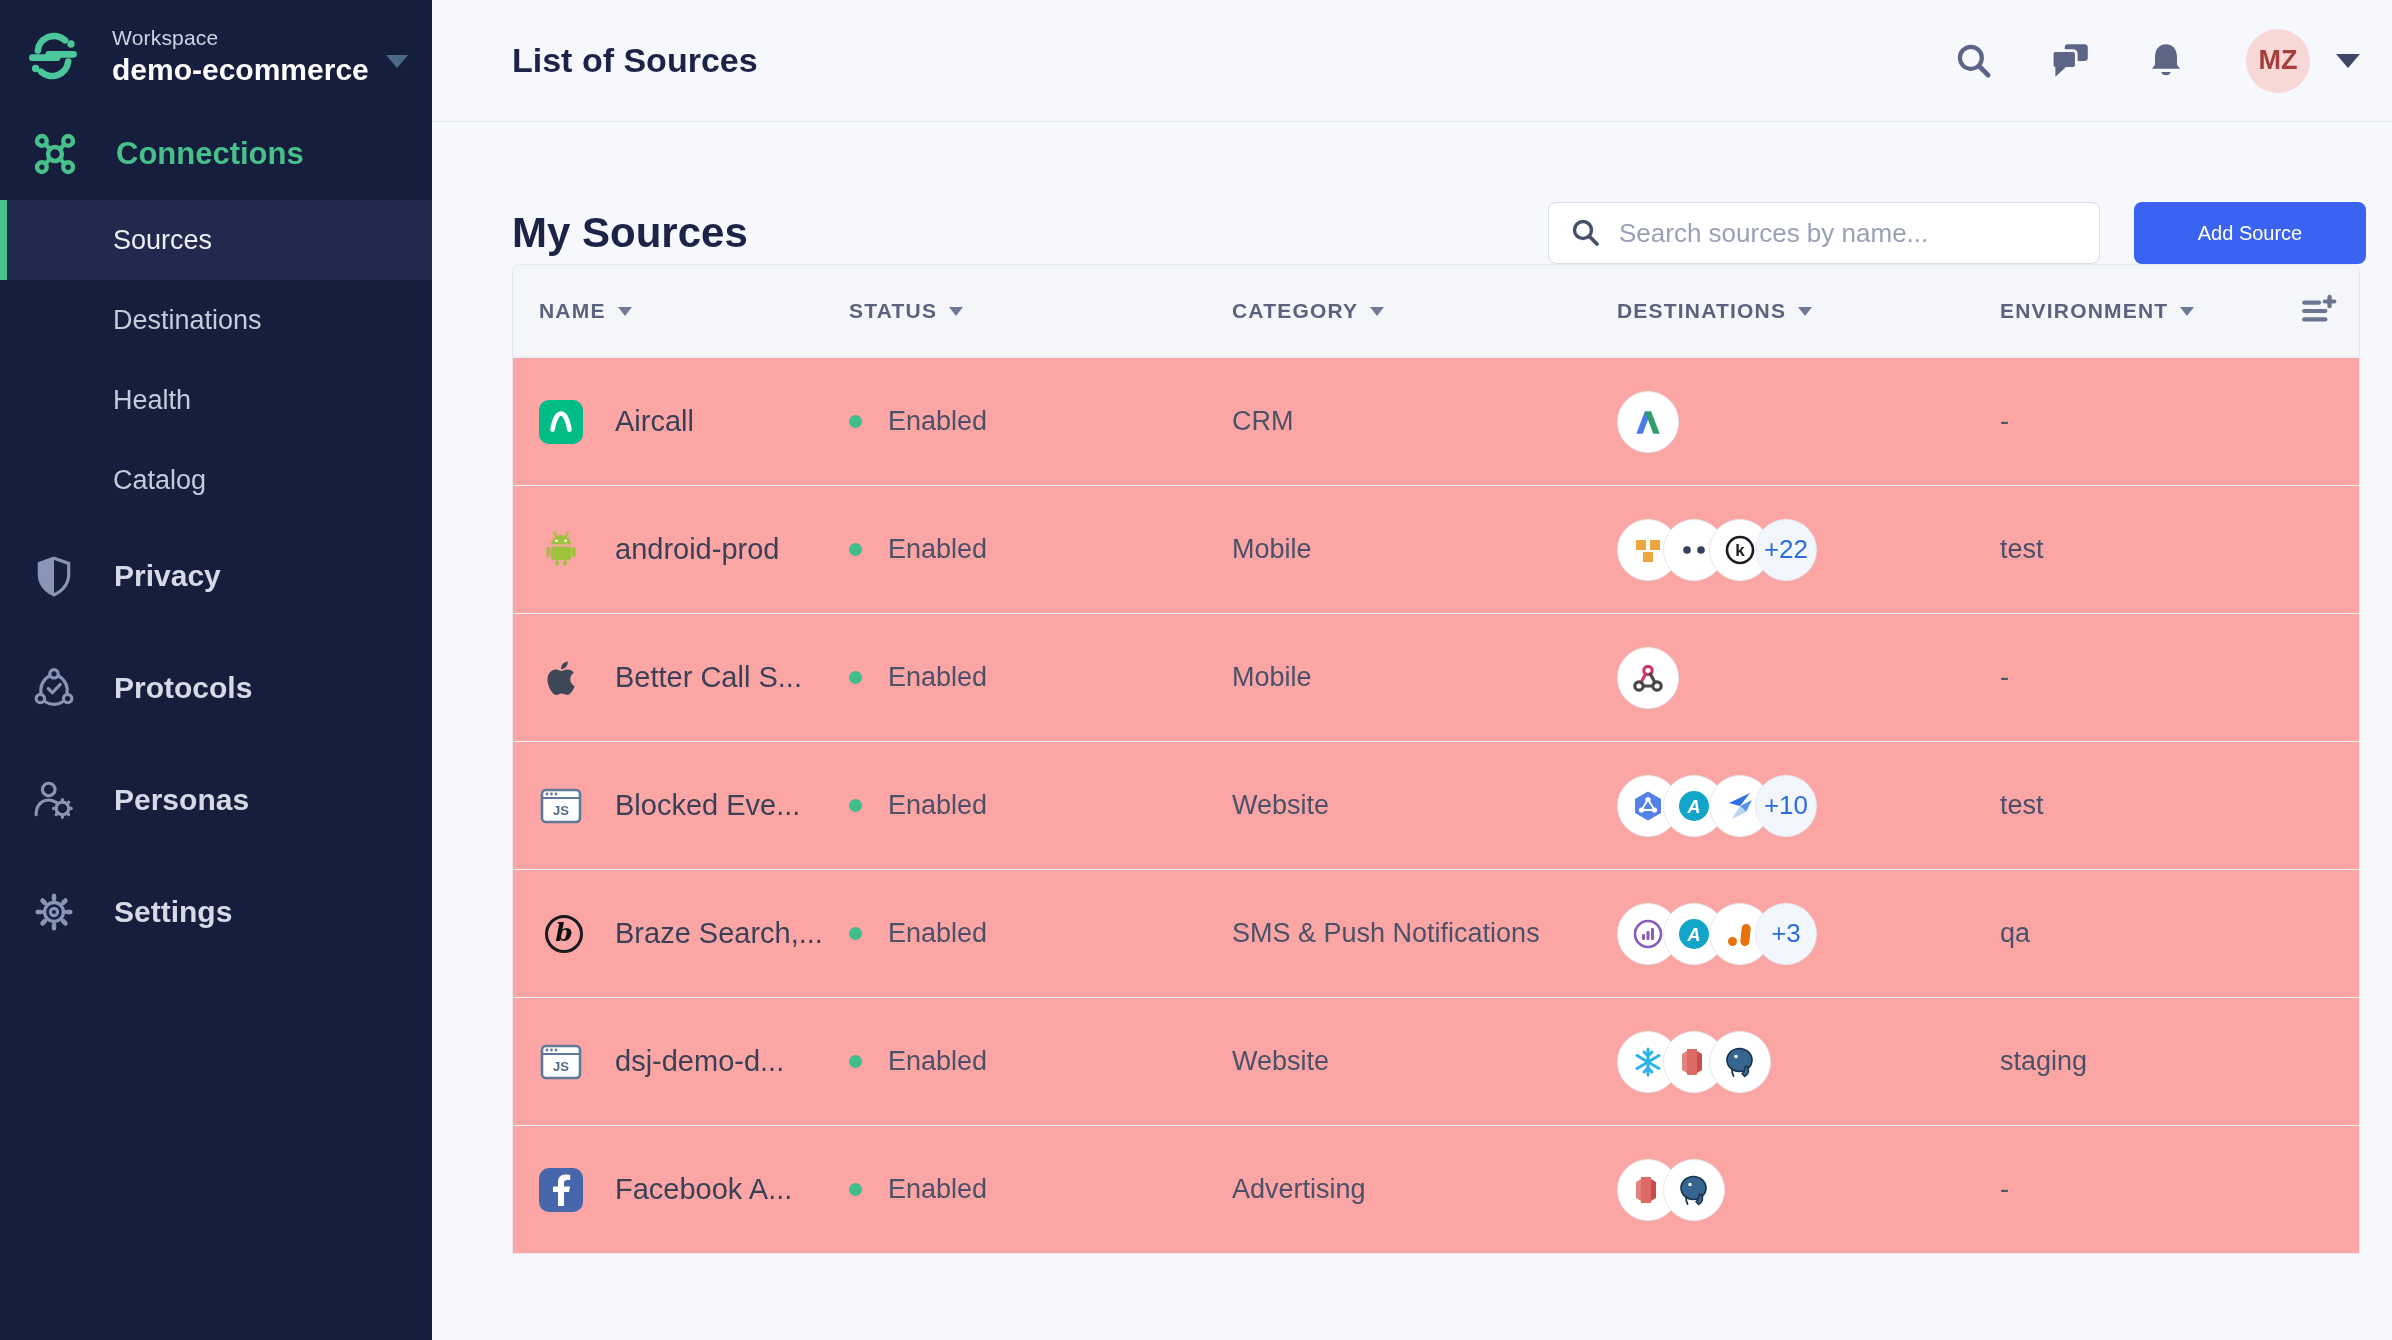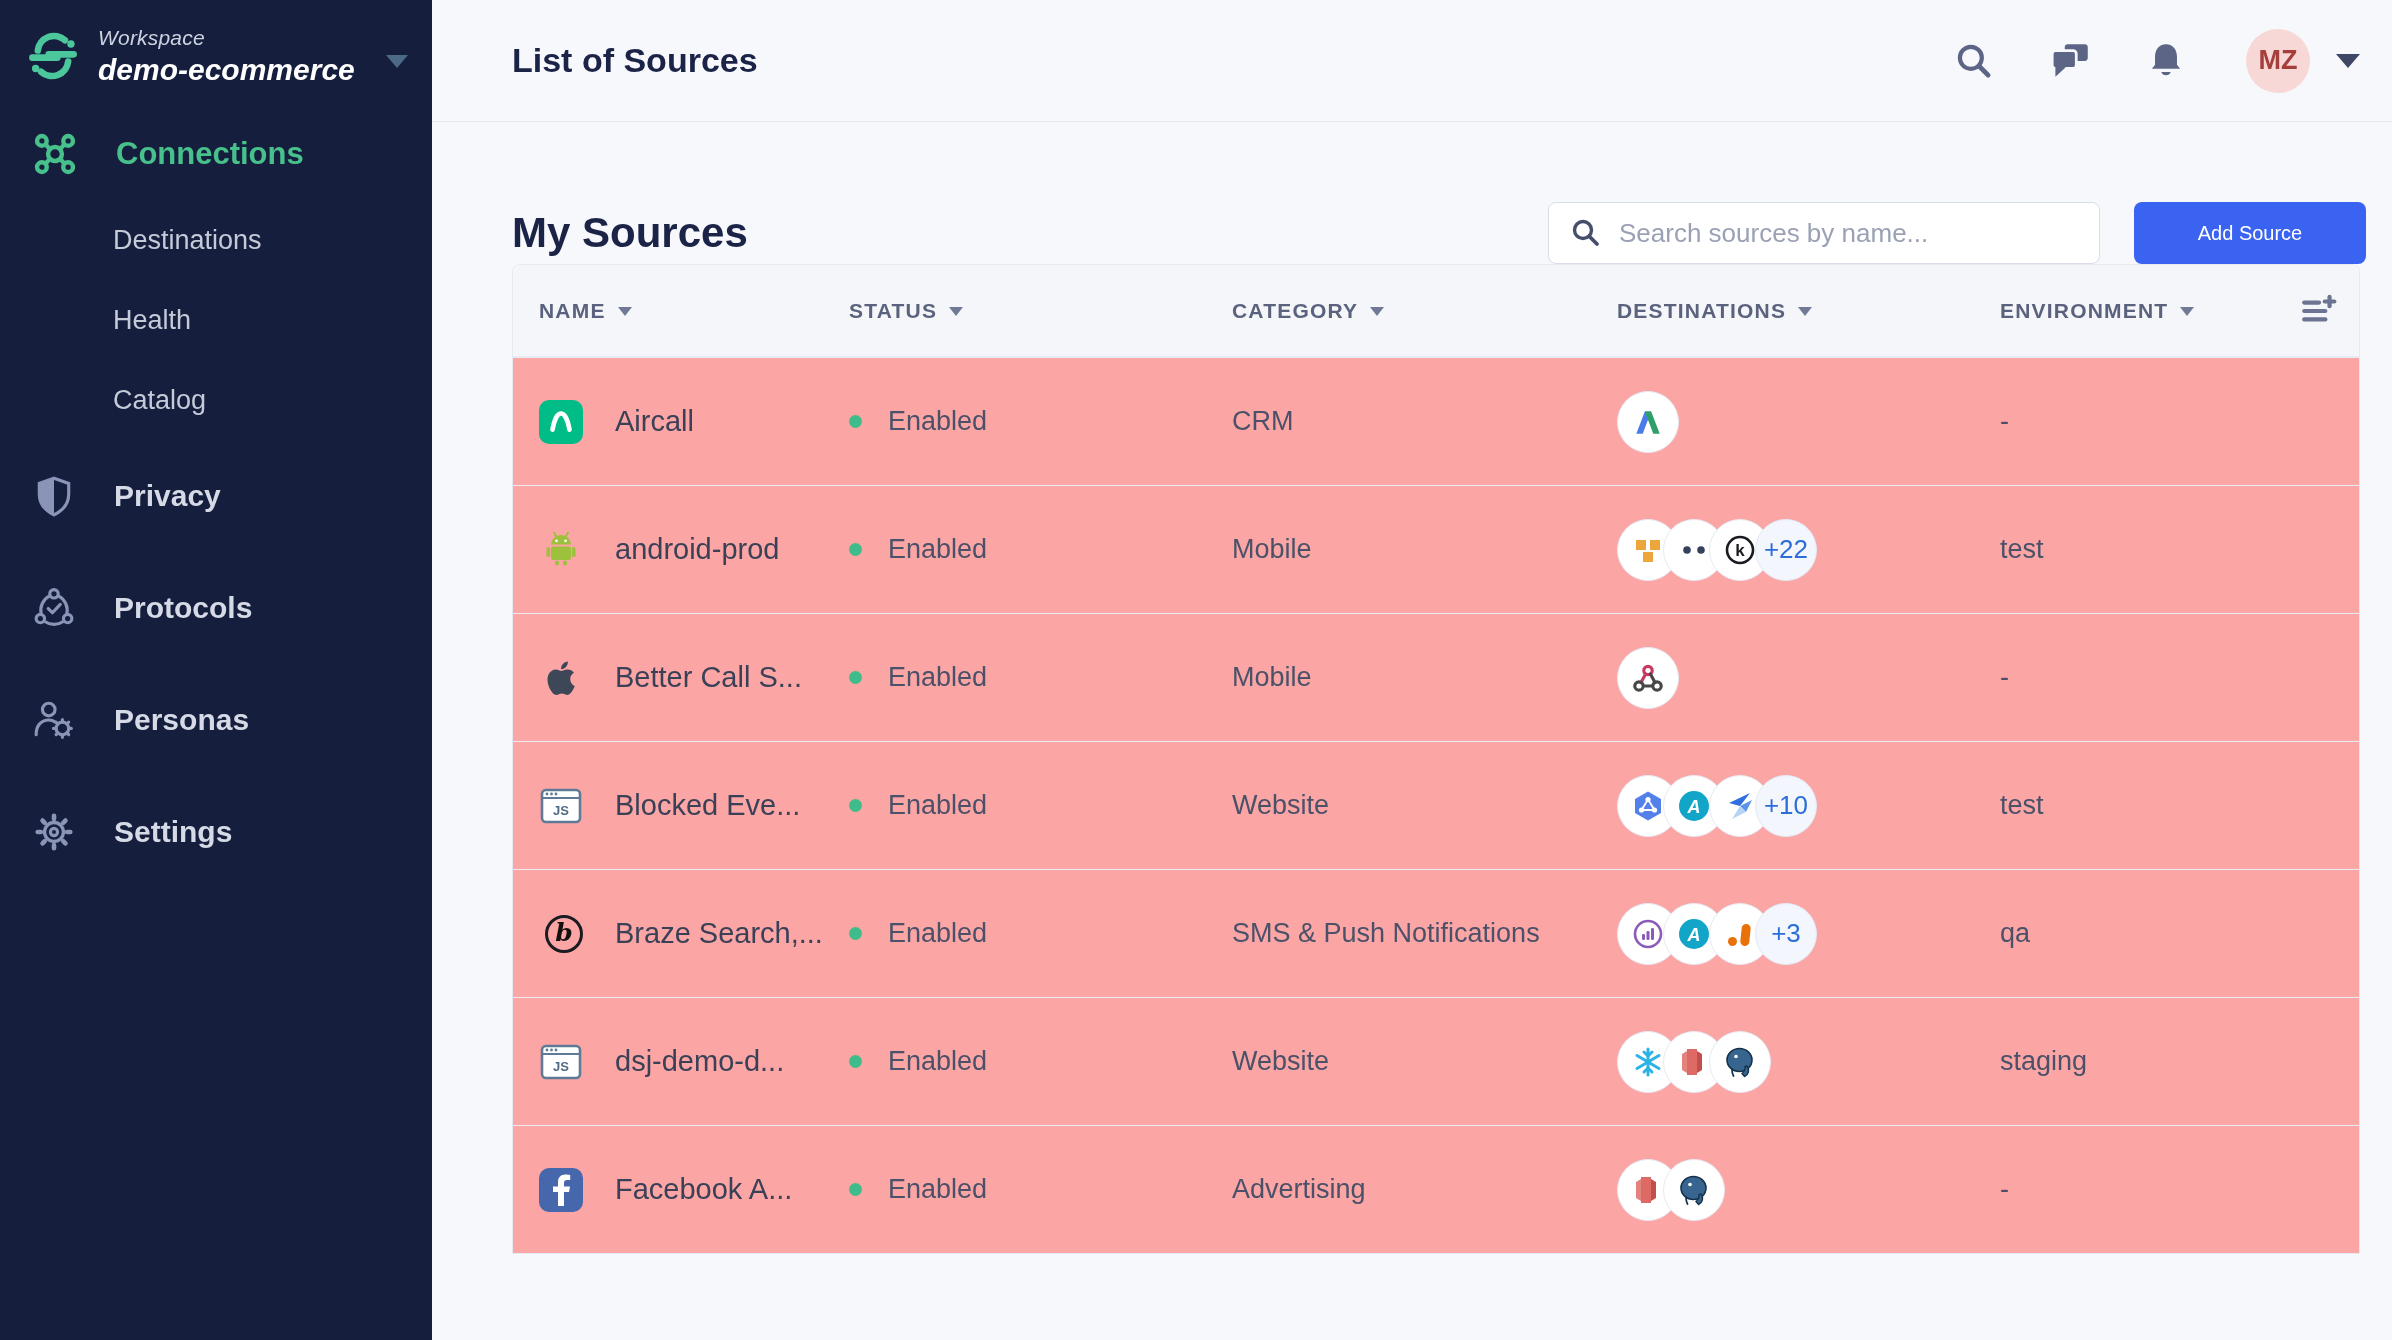--- a/index.html
+++ b/index.html
@@ -6,21 +6,21 @@
   html,body { width:2392px; height:1340px; overflow:hidden; background:#f7f8fc;
               font-family:"Liberation Sans", sans-serif; }
   .app { position:relative; width:2392px; height:1340px; }
 
   
   .sidebar { position:absolute; left:0; top:0; bottom:0; width:432px;
              background:#161e3e; color:#fff; }
   .workspace { display:flex; align-items:center; padding:22px 24px 18px 28px;
                height:108px; cursor:pointer; }
   .ws-logo { width:50px; height:50px; flex:0 0 auto; }
-  .ws-text { margin-left:20px; flex:1;font-style:italic; }
+  .ws-text { margin-left:34px; flex:1; }
   .ws-label { font-size:21px; color:#cdd2e0; letter-spacing:.2px; }
   .ws-name  { font-size:30px; font-weight:bold; color:#ffffff; margin-top:3px; }
   .ws-caret { width:0; height:0; border-left:11px solid transparent;
               border-right:11px solid transparent; border-top:13px solid #4c6a86;
               margin-left:8px; margin-top:10px; }
 
   .nav-connections { display:flex; align-items:center; height:92px; padding-left:34px; cursor:pointer; }
   .nav-connections .label { margin-left:40px; font-size:31px; font-weight:bold; color:#47c08b; }
 
   .subnav { }
@@ -143,20 +143,23 @@
           <circle cx="7.5" cy="32.5" r="4.6"></circle>
           <circle cx="32.5" cy="32.5" r="4.6"></circle>
           <circle cx="20" cy="20" r="6.6"></circle>
           <path d="M11 11 L15.2 15.2 M29 11 L24.8 15.2 M11 29 L15.2 24.8 M29 29 L24.8 24.8"></path>
         </g>
       </svg>
       <span class="label">Connections</span>
     </div>
 
     <div class="subnav">
+      <div class="subitem active">
+        <span>Sources</span>
+      </div>
       <div class="subitem">
         <span>Destinations</span>
       </div>
       <div class="subitem">
         <span>Health</span>
       </div>
       <div class="subitem">
         <span>Catalog</span>
       </div>
     </div>

